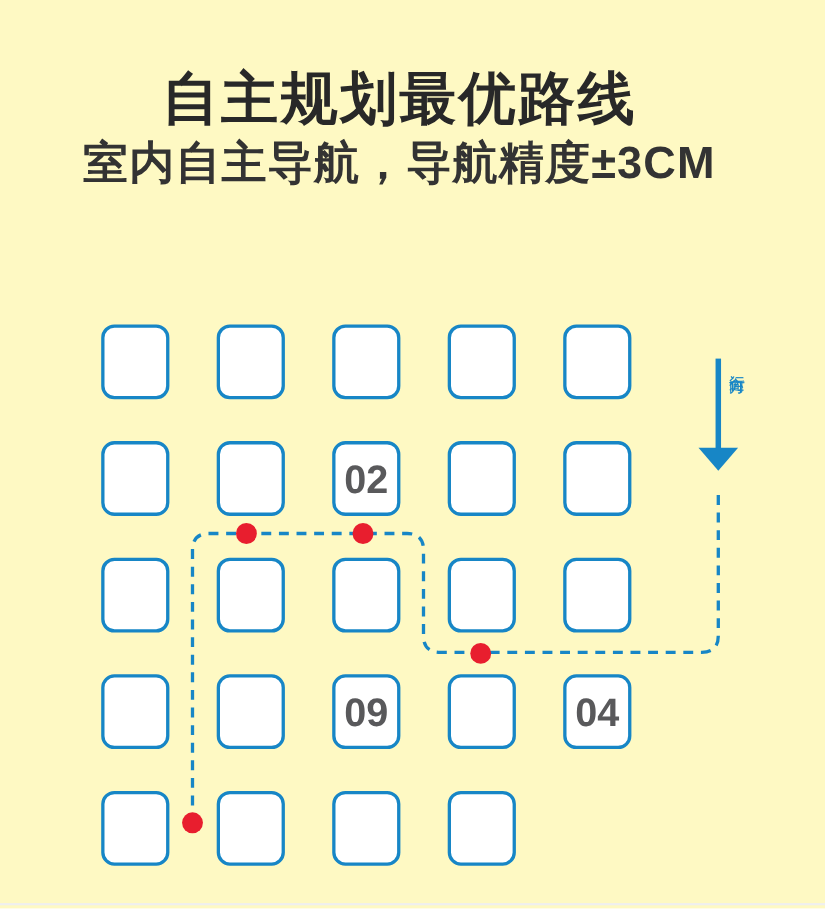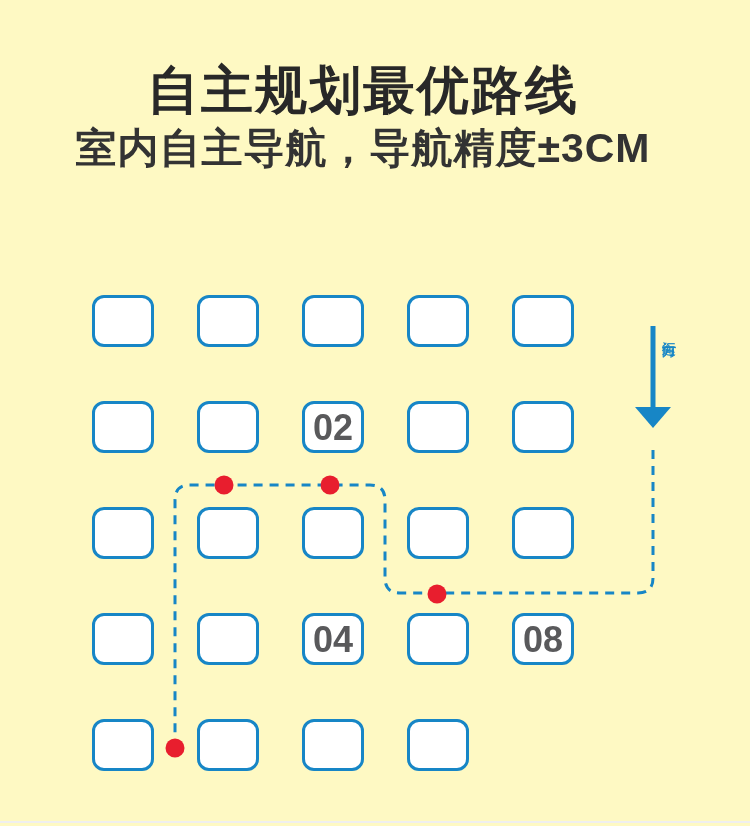--- a/index.html
+++ b/index.html
@@ -38,21 +38,21 @@
     position:absolute;
     left:92px;top:295px;
     display:grid;
     grid-template-columns:repeat(5,62px);
     grid-auto-rows:62px;
     column-gap:43px;
     row-gap:44px;
   }
   .cell{
     box-sizing:border-box;
-    width:62px;height:52px;
+    width:62px;height:68px;
     border:3px solid var(--blue,#1786c6);
     border-radius:12px;
     background:#ffffff;
     display:flex;align-items:center;justify-content:center;
   }
   .stop-label{
     font-size:36px;
     font-weight:700;
     line-height:1;
     color:var(--gray,#59595b);
@@ -123,25 +123,25 @@
       <div class="cell"></div>
       <div class="cell"></div>
       <div class="cell"></div>
       <div class="cell"></div>
       <div class="cell"></div>
       <div class="cell"></div>
       <div class="cell"></div>
       <div class="cell"></div>
       <div class="cell"></div>
       <div class="cell">
-        <span class="stop-label">04</span>
+        <span class="stop-label">09</span>
       </div>
       <div class="cell"></div>
       <div class="cell">
-        <span class="stop-label">08</span>
+        <span class="stop-label">04</span>
       </div>
       <div class="cell"></div>
       <div class="cell"></div>
       <div class="cell"></div>
       <div class="cell"></div>
     </div>
 
   <svg class="route-svg" viewBox="0 0 750 826">
     <path class="route-path" d="M 653 450 L 653 578 Q 653 593 638 593 L 400 593 Q 385 593 385 578 L 385 500 Q 385 485 370 485 L 190 485 Q 175 485 175 500 L 175 748"></path>
     <g id="dots">

